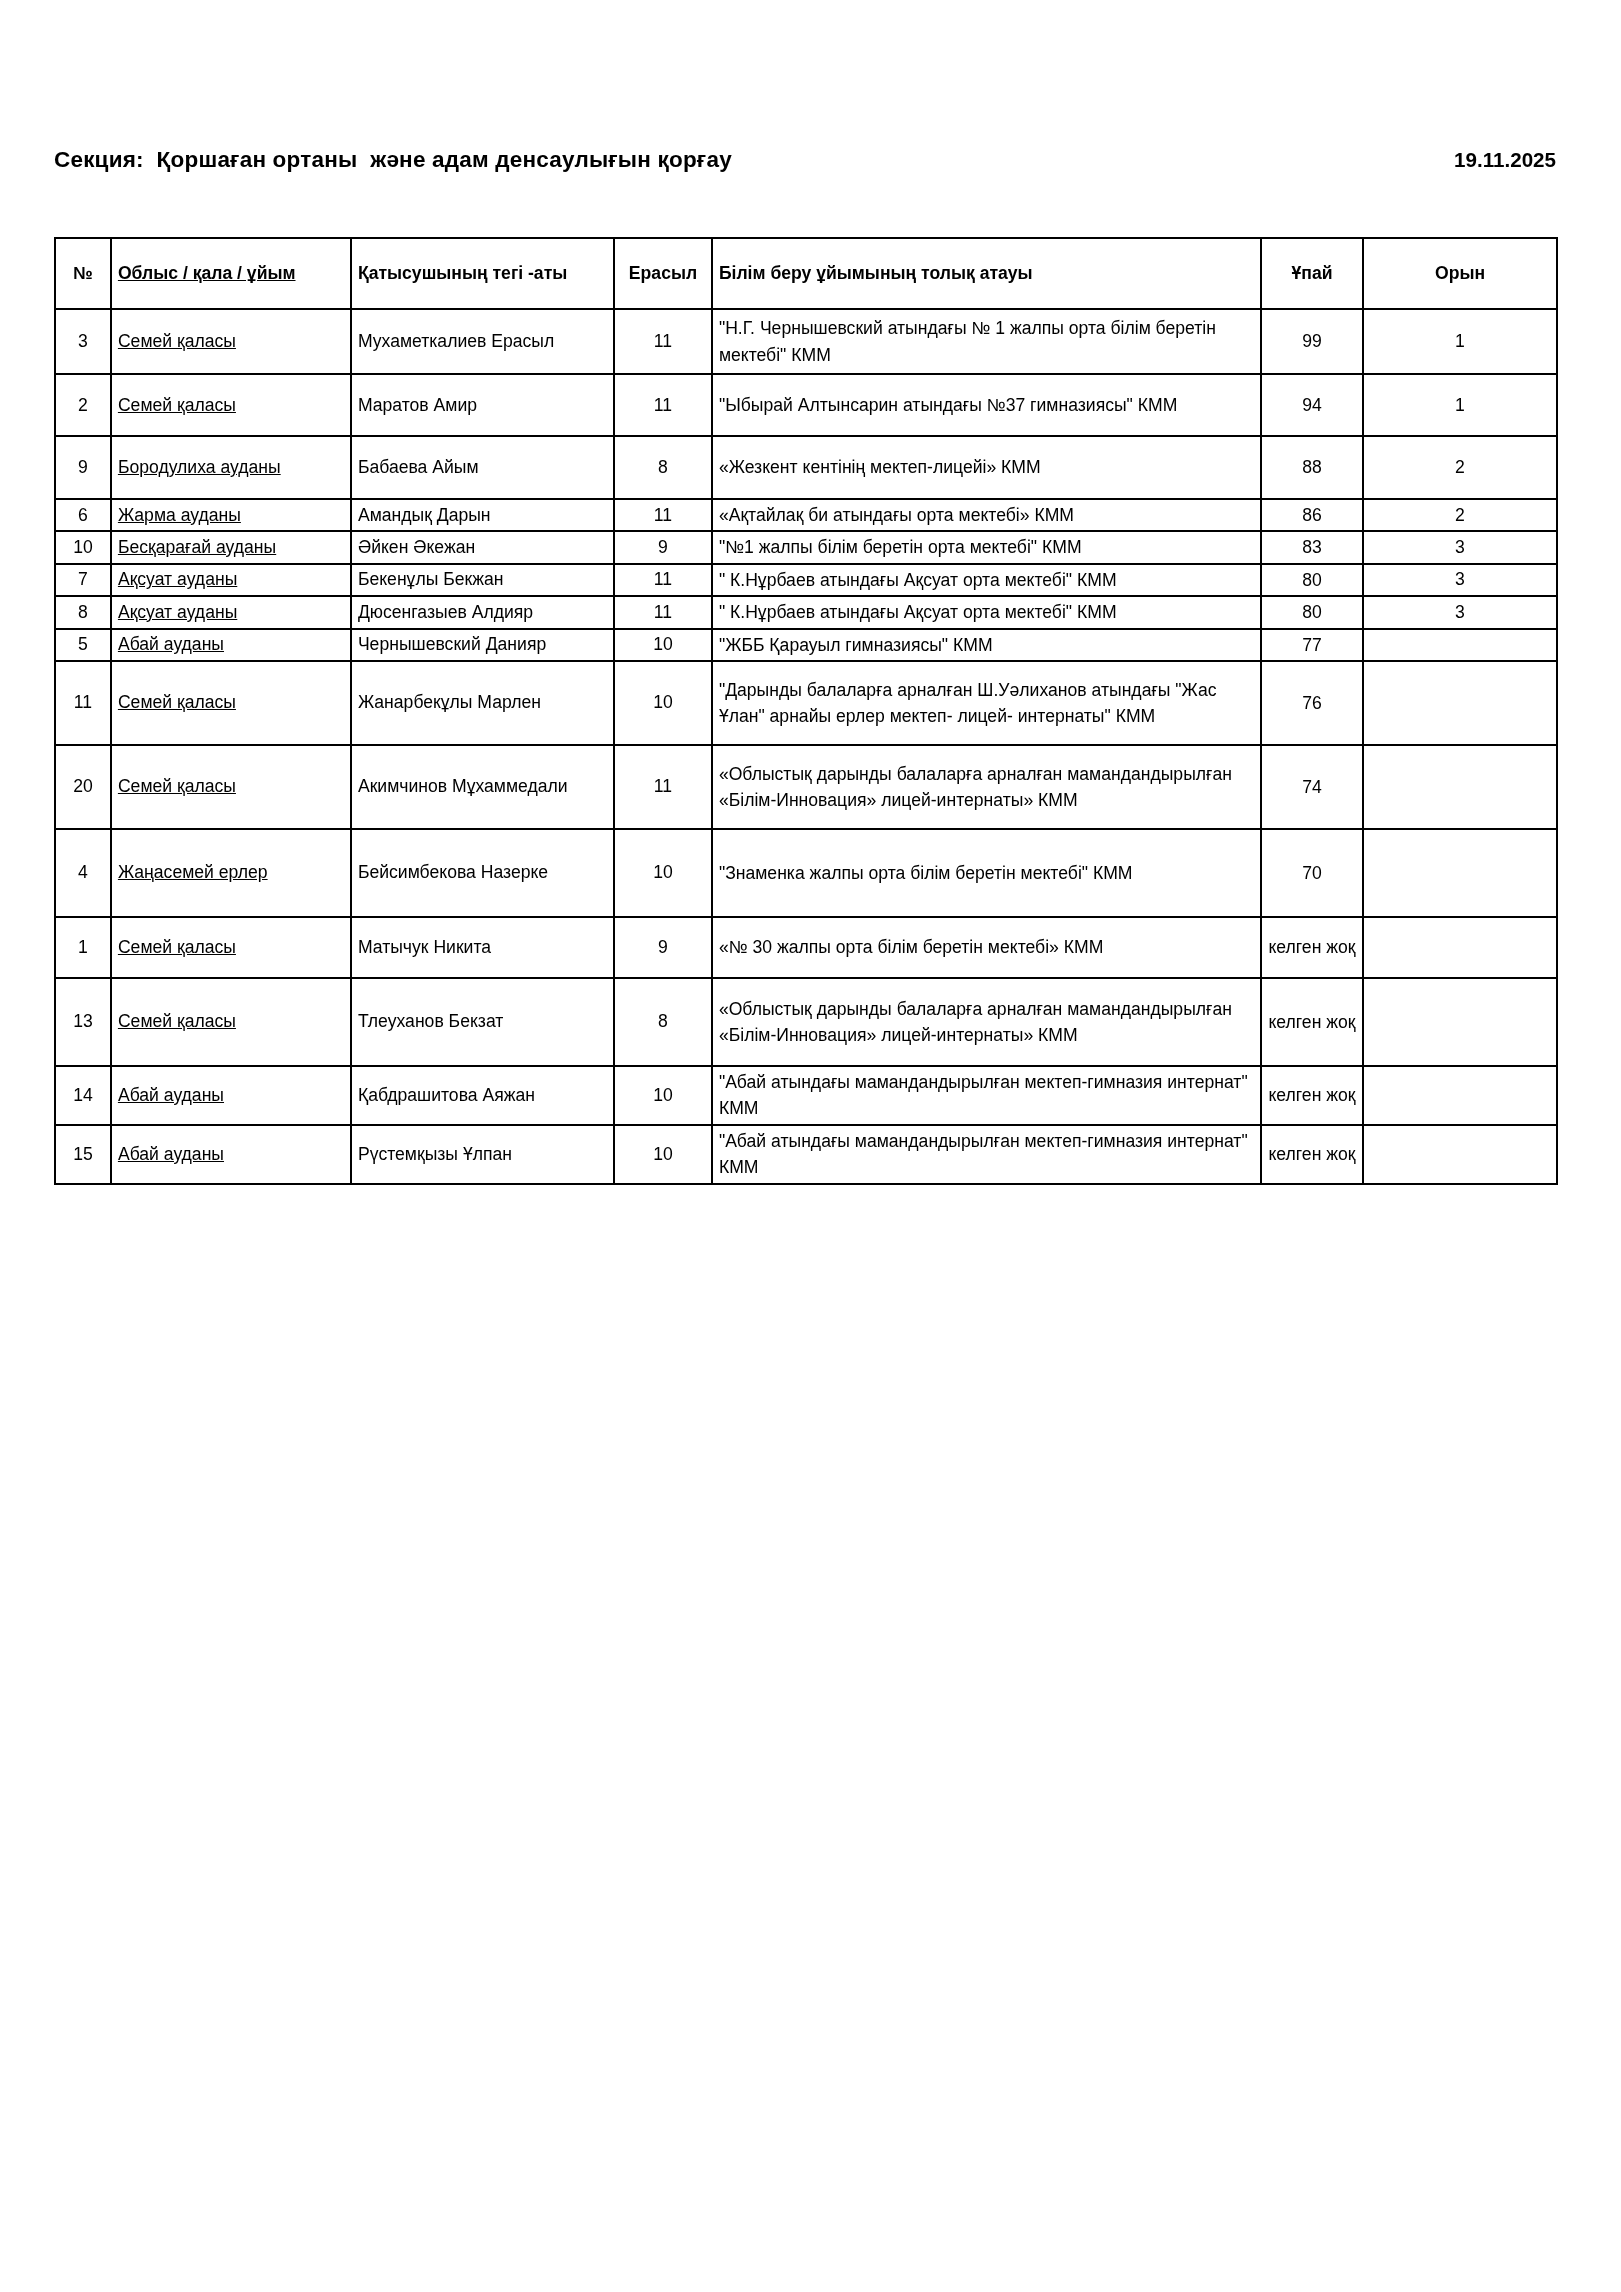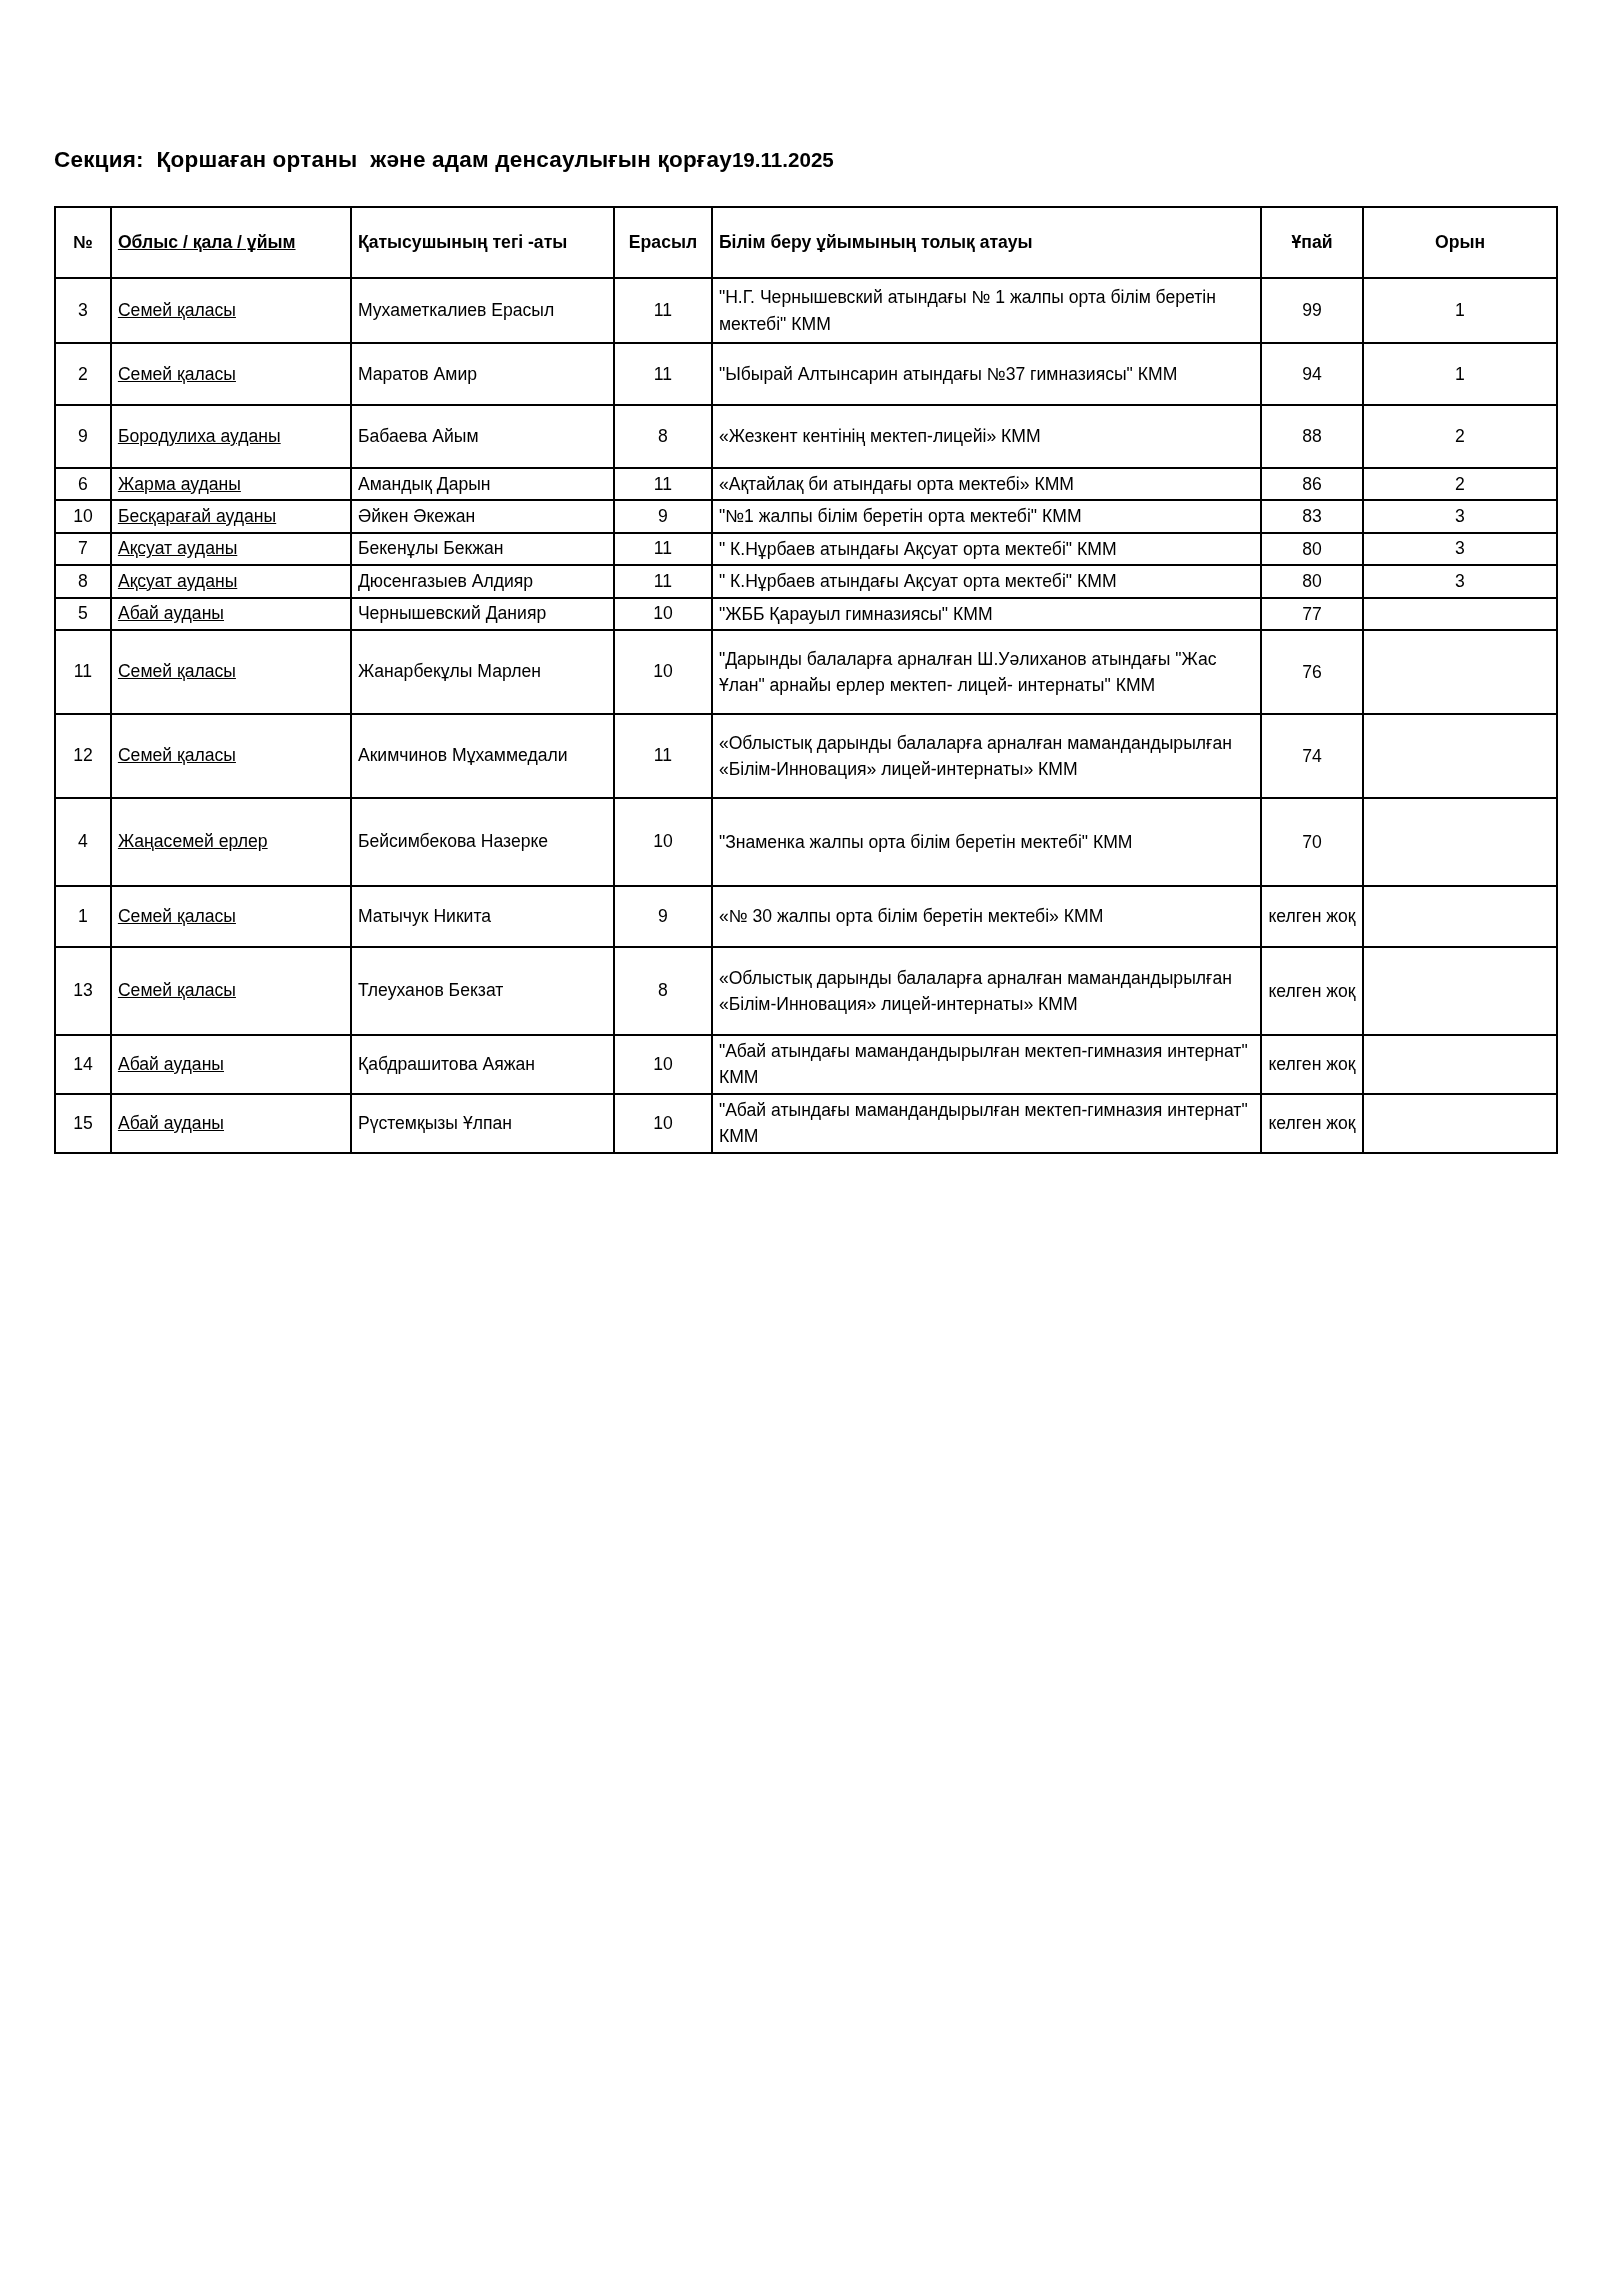--- a/index.html
+++ b/index.html
@@ -7,23 +7,23 @@
     margin: 0; padding: 0;
     background: #ffffff;
     color: #000000;
     font-family: "Liberation Sans", sans-serif;
   }
   body { width: 1621px; height: 2293px; overflow: hidden; }
   .page { padding: 147px 0 0 54px; width: 1621px; }
   .doc-header {
     width: 1502px;
     display: flex;
-    justify-content: flex-start;
+    justify-content: space-between;
     align-items: baseline;
-    margin-bottom: 33px;
+    margin-bottom: 64px;
   }
   .section-title {
     font-weight: bold;
     font-size: 22.5px;
     white-space: pre-wrap;
     letter-spacing: 0.2px;
   }
   .doc-date { font-weight: bold; font-size: 20.6px; }
 
   table.results {
@@ -174,21 +174,21 @@
         <tr class="row-9">
           <td class="col-num">11</td>
           <td class="col-region">Семей қаласы</td>
           <td class="col-name">Жанарбекұлы  Марлен</td>
           <td class="col-grade">10</td>
           <td class="col-school">"Дарынды балаларға арналған Ш.Уәлиханов атындағы "Жас Ұлан" арнайы ерлер мектеп- лицей- интернаты" КММ</td>
           <td class="col-score">76</td>
           <td class="col-place"></td>
         </tr>
         <tr class="row-10">
-          <td class="col-num">12</td>
+          <td class="col-num">20</td>
           <td class="col-region">Семей қаласы</td>
           <td class="col-name">Акимчинов Мұхаммедали</td>
           <td class="col-grade">11</td>
           <td class="col-school">«Облыстық дарынды балаларға арналған мамандандырылған «Білім-Инновация» лицей-интернаты» КММ</td>
           <td class="col-score">74</td>
           <td class="col-place"></td>
         </tr>
         <tr class="row-11">
           <td class="col-num">4</td>
           <td class="col-region">Жаңасемей ерлер</td>

